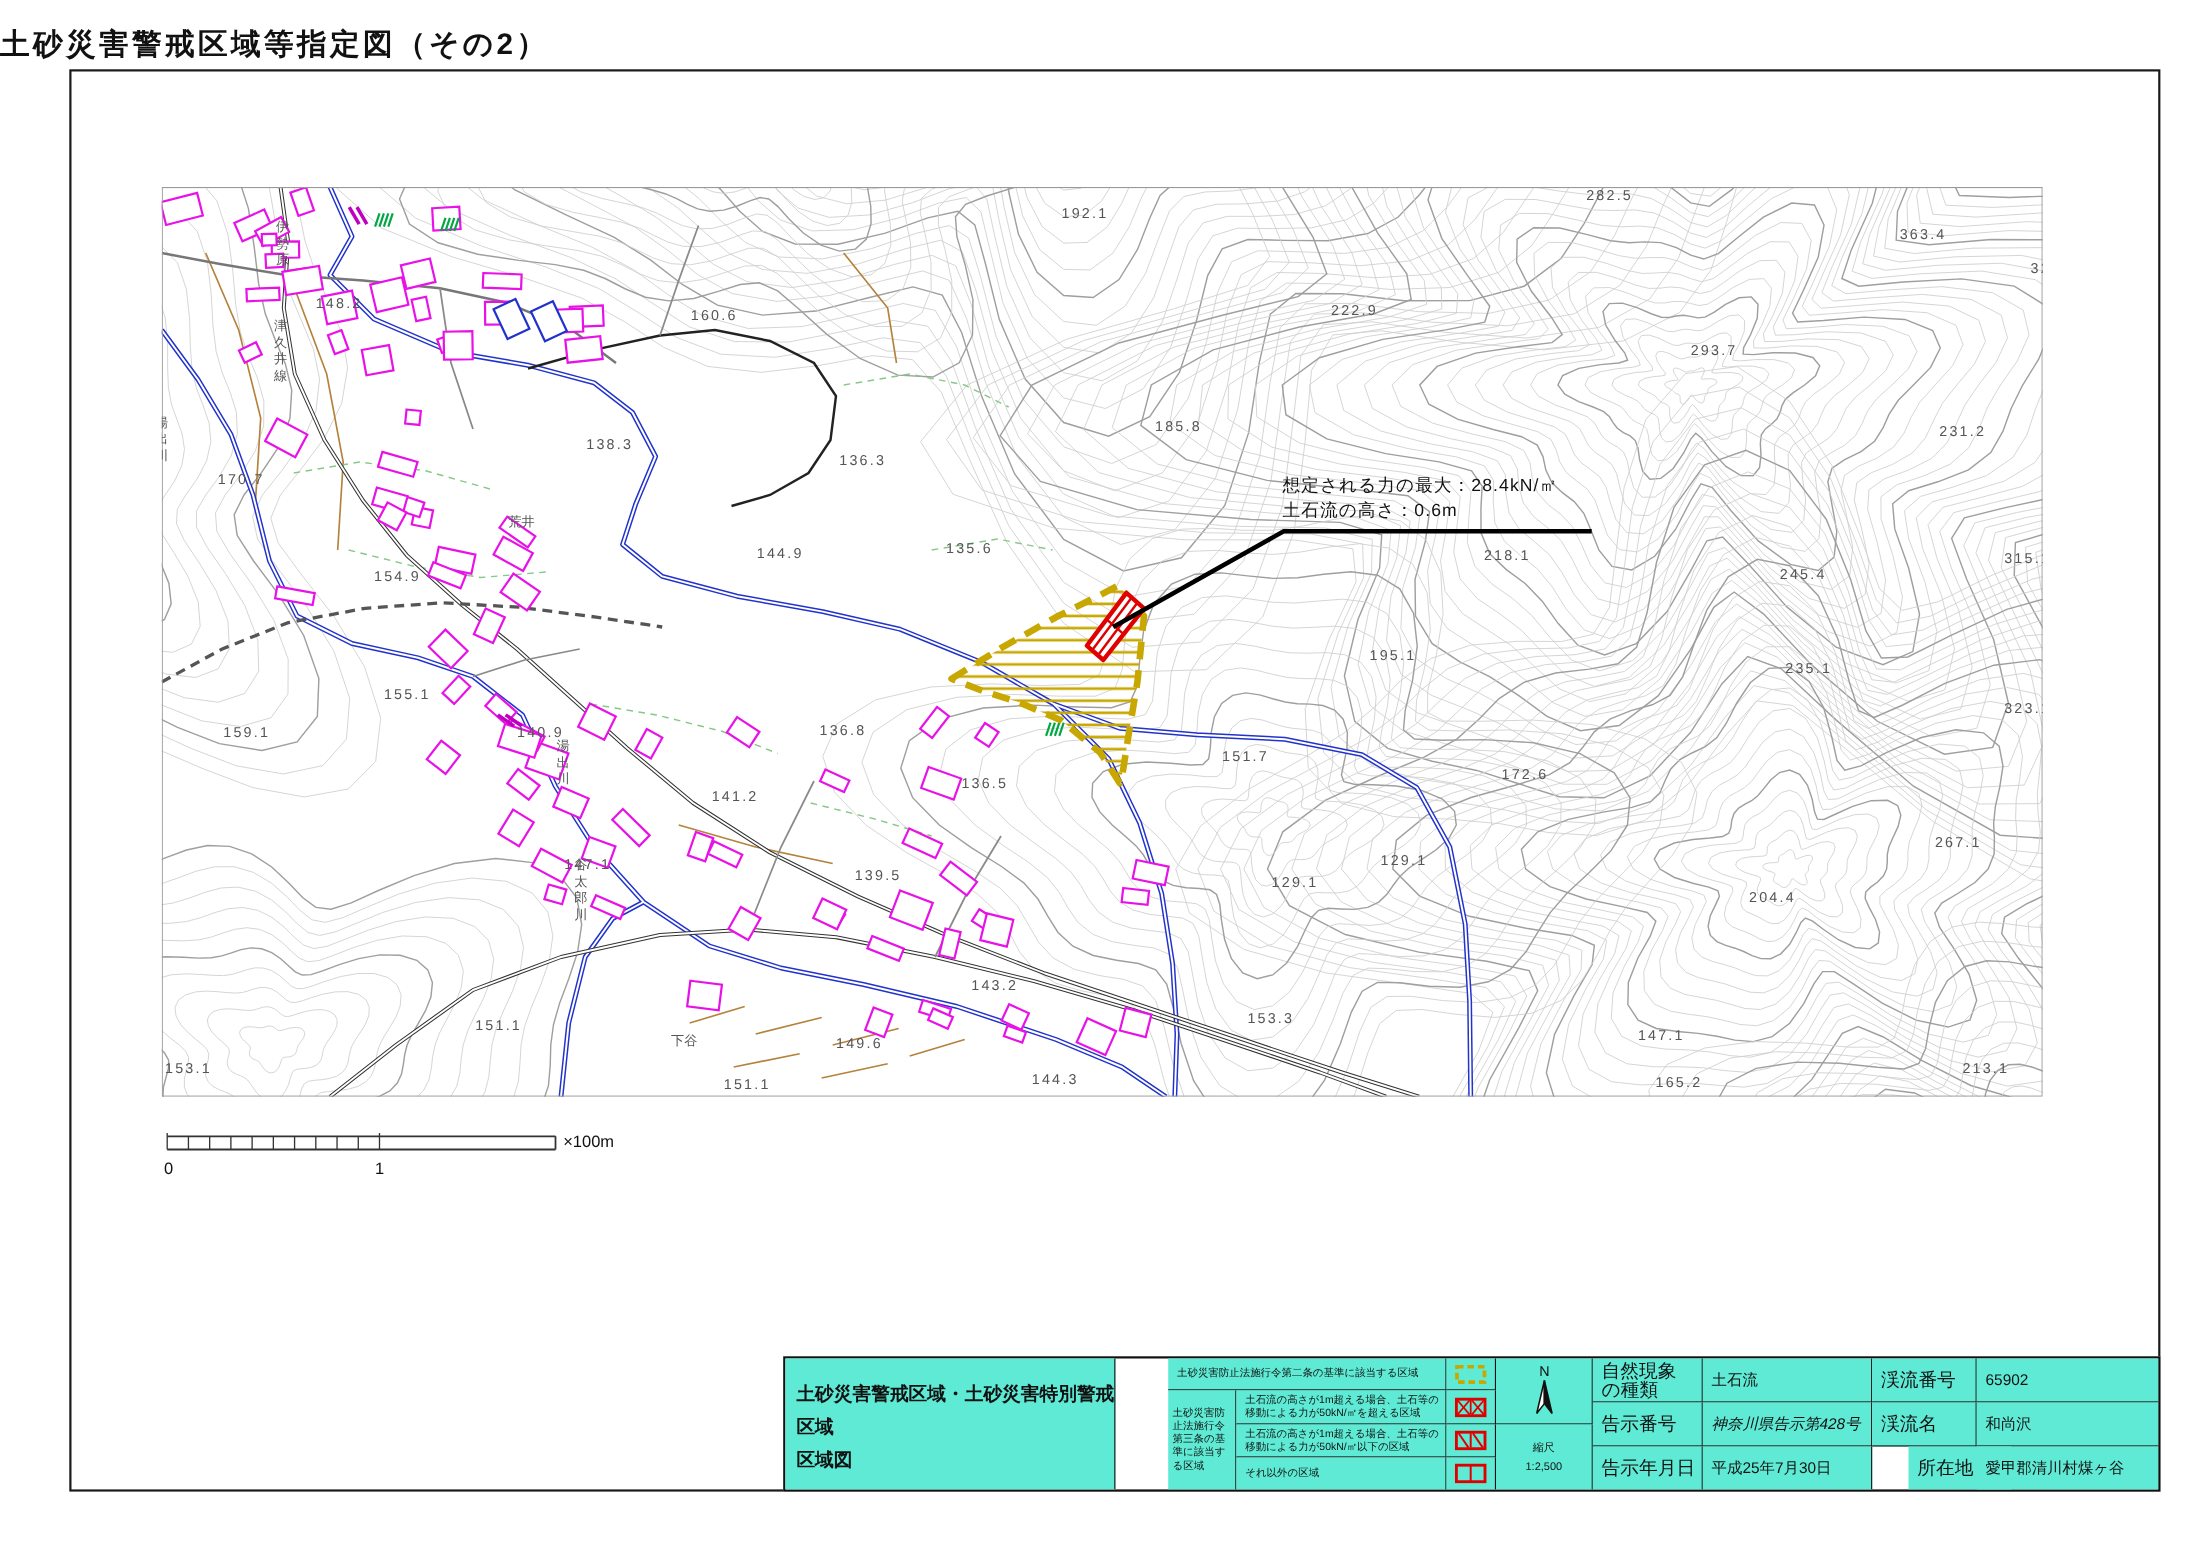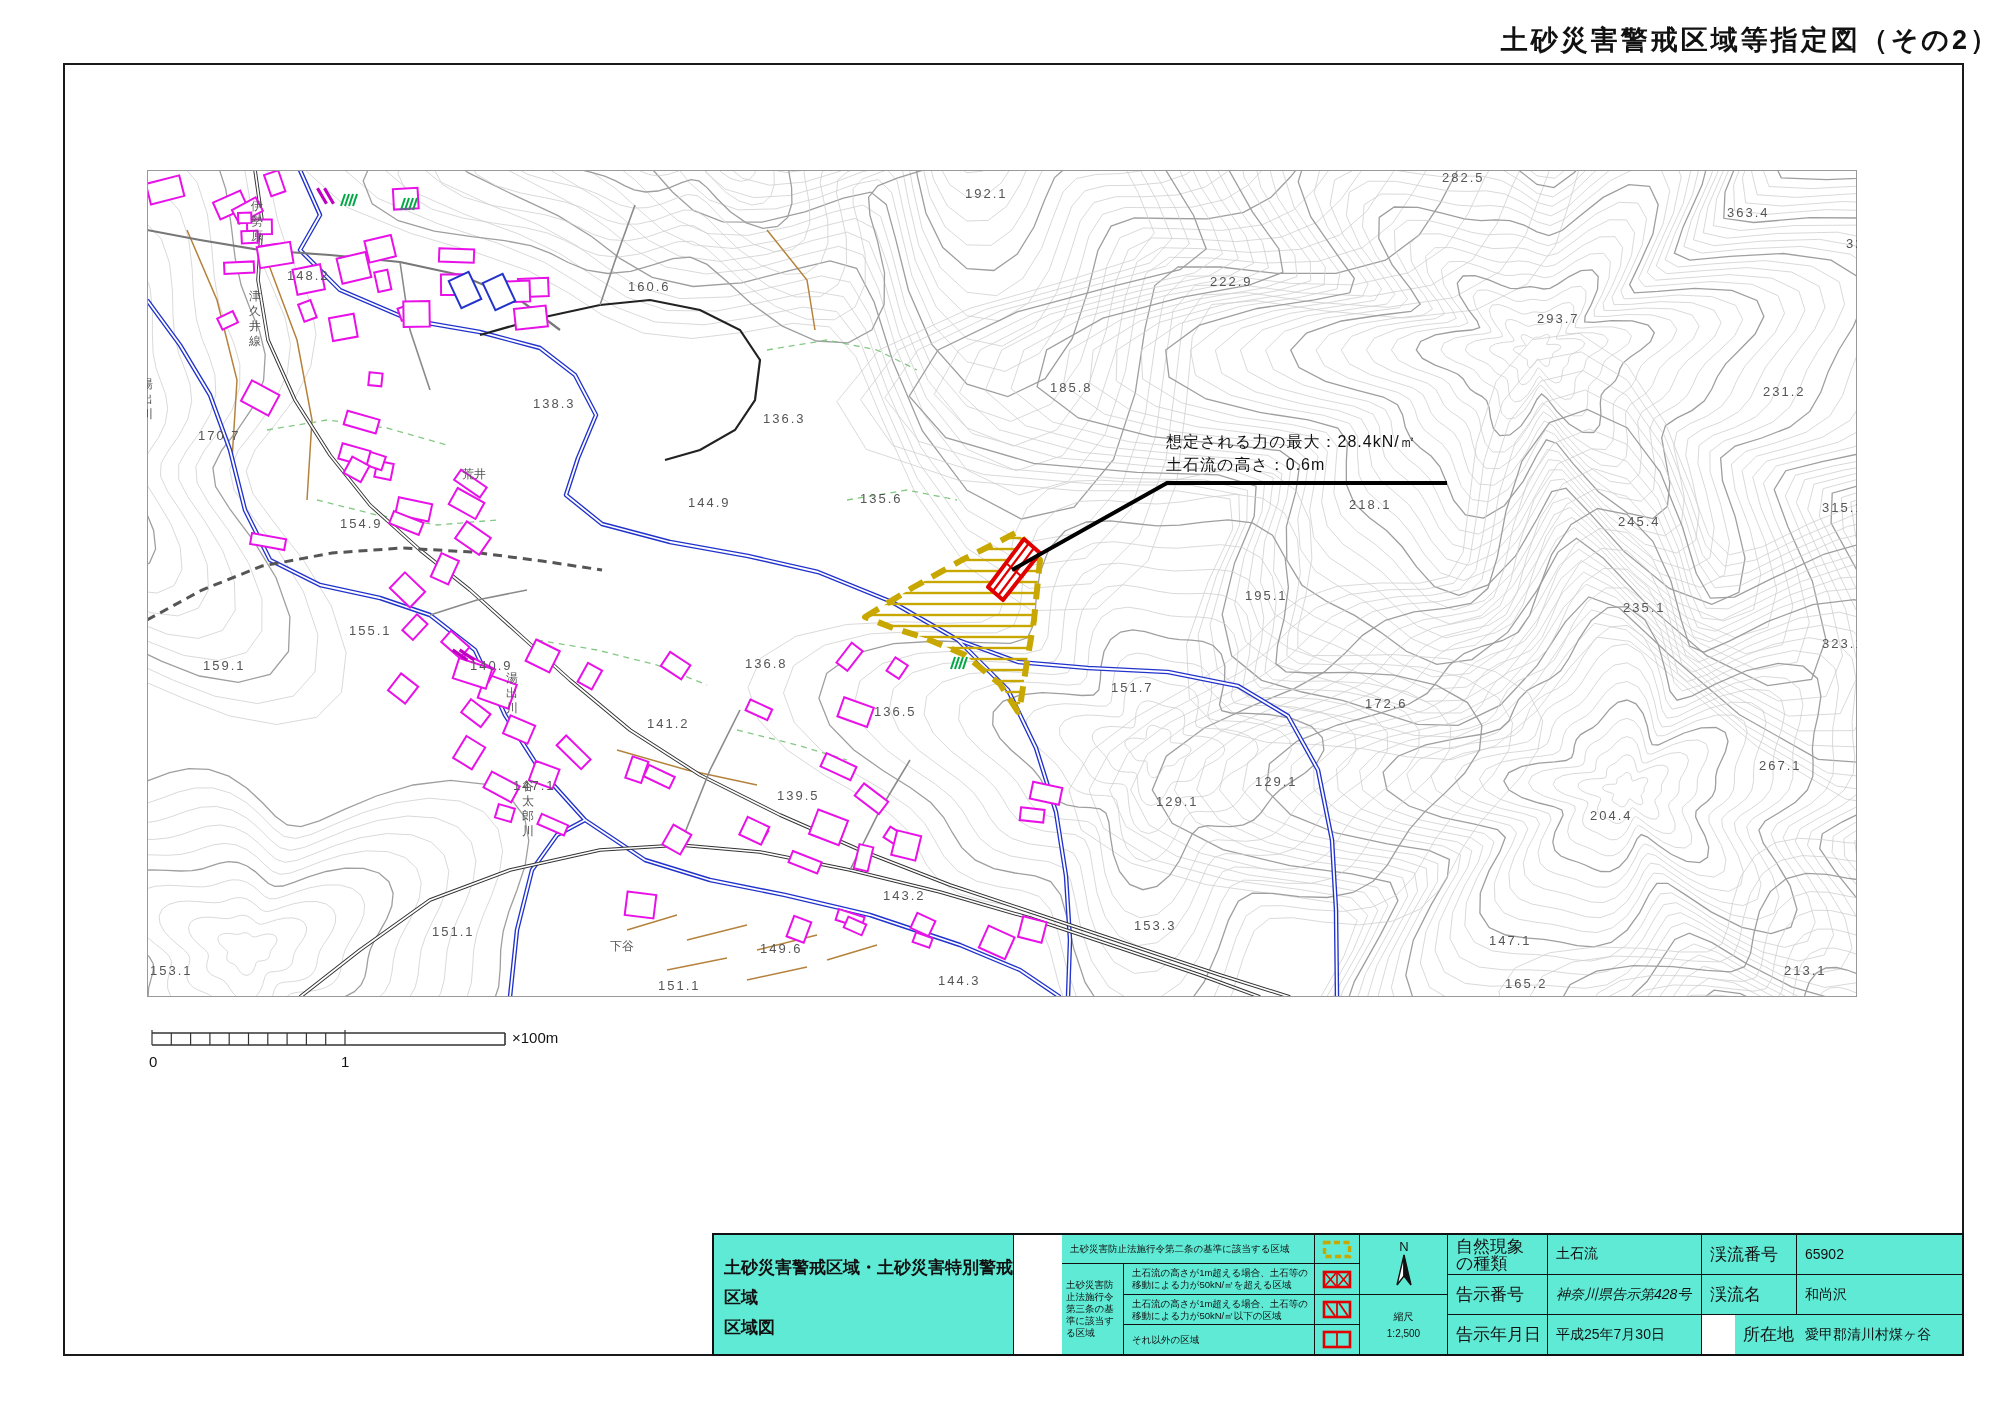--- a/index.html
+++ b/index.html
@@ -1,19 +1,19 @@
 <!DOCTYPE html>
 <html><head>
 <meta charset="utf-8">
 <style>
   html,body{margin:0;padding:0;background:#fff;}
   body{width:2000px;height:1414px;position:relative;overflow:hidden;
        font-family:"Liberation Sans","DejaVu Sans",sans-serif;color:#111;}
   .abs{position:absolute;}
-  #page-title{left:0;right:0;top:22px;text-align:right;font-size:27px;font-weight:bold;
+  #page-title{left:0;right:13px;top:22px;text-align:left;font-size:27px;font-weight:bold;
               letter-spacing:3px;}
   #outer-border{left:63px;top:63px;width:1897px;height:1289px;border:2px solid #1a1a1a;}
   #map-svg{left:147px;top:170px;}
   #annotation{left:1166px;top:430px;font-size:16px;font-weight:400;line-height:23px;
               letter-spacing:1px;pointer-events:none;}
   #scalebar-svg{left:140px;top:1024px;}
   
   #info-table{left:712px;top:1233px;width:1248px;height:119px;border:2px solid #111;
               box-sizing:content-box;background:#fff;}
   .cell{position:absolute;box-sizing:border-box;display:flex;align-items:center;
@@ -494,21 +494,21 @@
     <span style="font-size:10px;line-height:17px;text-align:center;">
       <span>縮尺</span><br>
       <span>1:2,500</span>
     </span>
   </div>
 
   <div class="cell bR bB lab" style="left:734px;top:0;width:100px;height:40px;">
     <span><span>自然現象</span><br>
           <span>の種類</span></span>
   </div>
-  <div class="cell bR bB val" style="left:834px;top:0;width:154px;height:40px;font-family:Liberation Mono, monospace;">土石流</div>
+  <div class="cell bR bB val" style="left:834px;top:0;width:154px;height:40px;">土石流</div>
   <div class="cell bR bB lab" style="left:988px;top:0;width:95px;height:40px;">渓流番号</div>
   <div class="cell bB val" style="left:1083px;top:0;width:165px;height:40px;">65902</div>
 
   <div class="cell bR bB lab" style="left:734px;top:40px;width:100px;height:40px;">告示番号</div>
   <div class="cell bR bB val" style="left:834px;top:40px;width:154px;height:40px;font-style:italic;">神奈川県告示第428号</div>
   <div class="cell bR bB lab" style="left:988px;top:40px;width:95px;height:40px;">渓流名</div>
   <div class="cell bB val" style="left:1083px;top:40px;width:165px;height:40px;">和尚沢</div>
 
   <div class="cell bR lab" style="left:734px;top:80px;width:100px;height:39px;">告示年月日</div>
   <div class="cell bR val" style="left:834px;top:80px;width:154px;height:39px;">平成25年7月30日</div>

